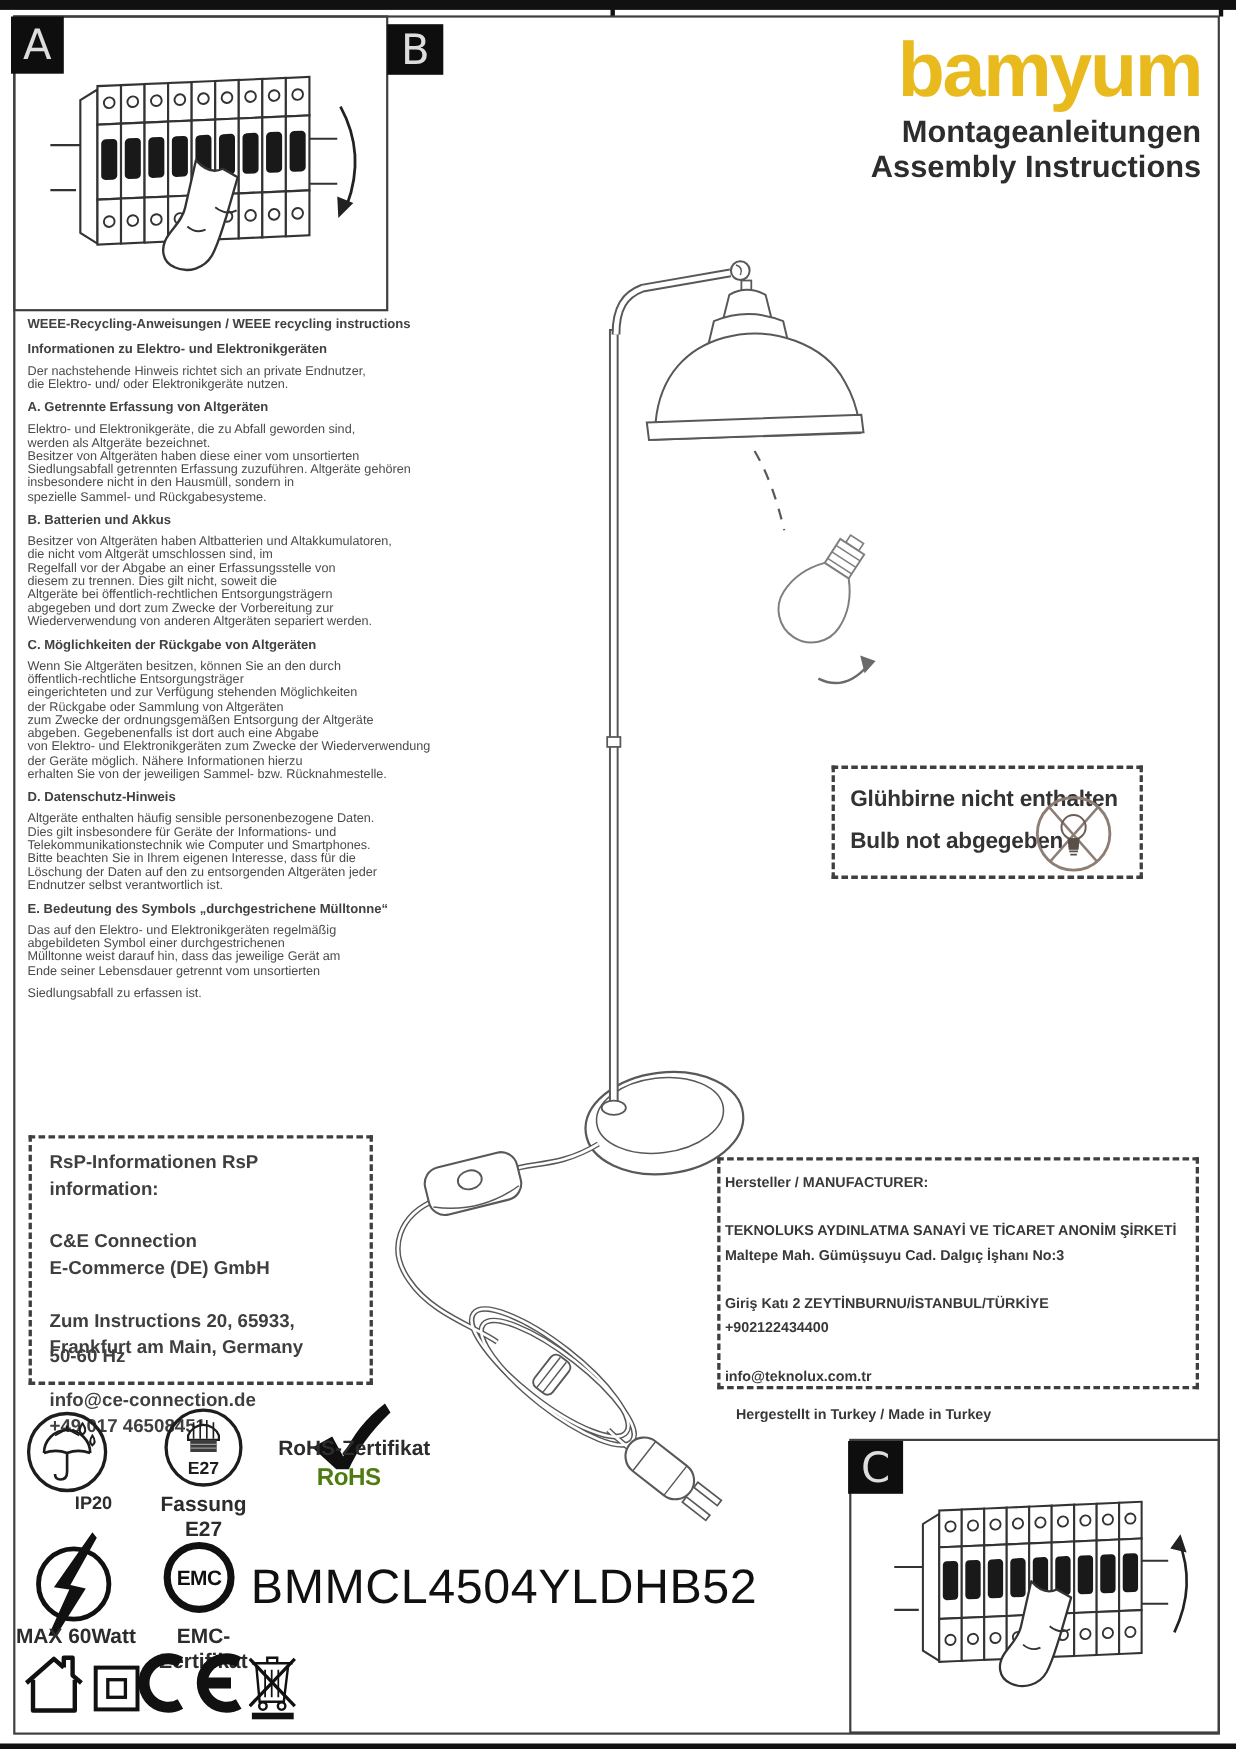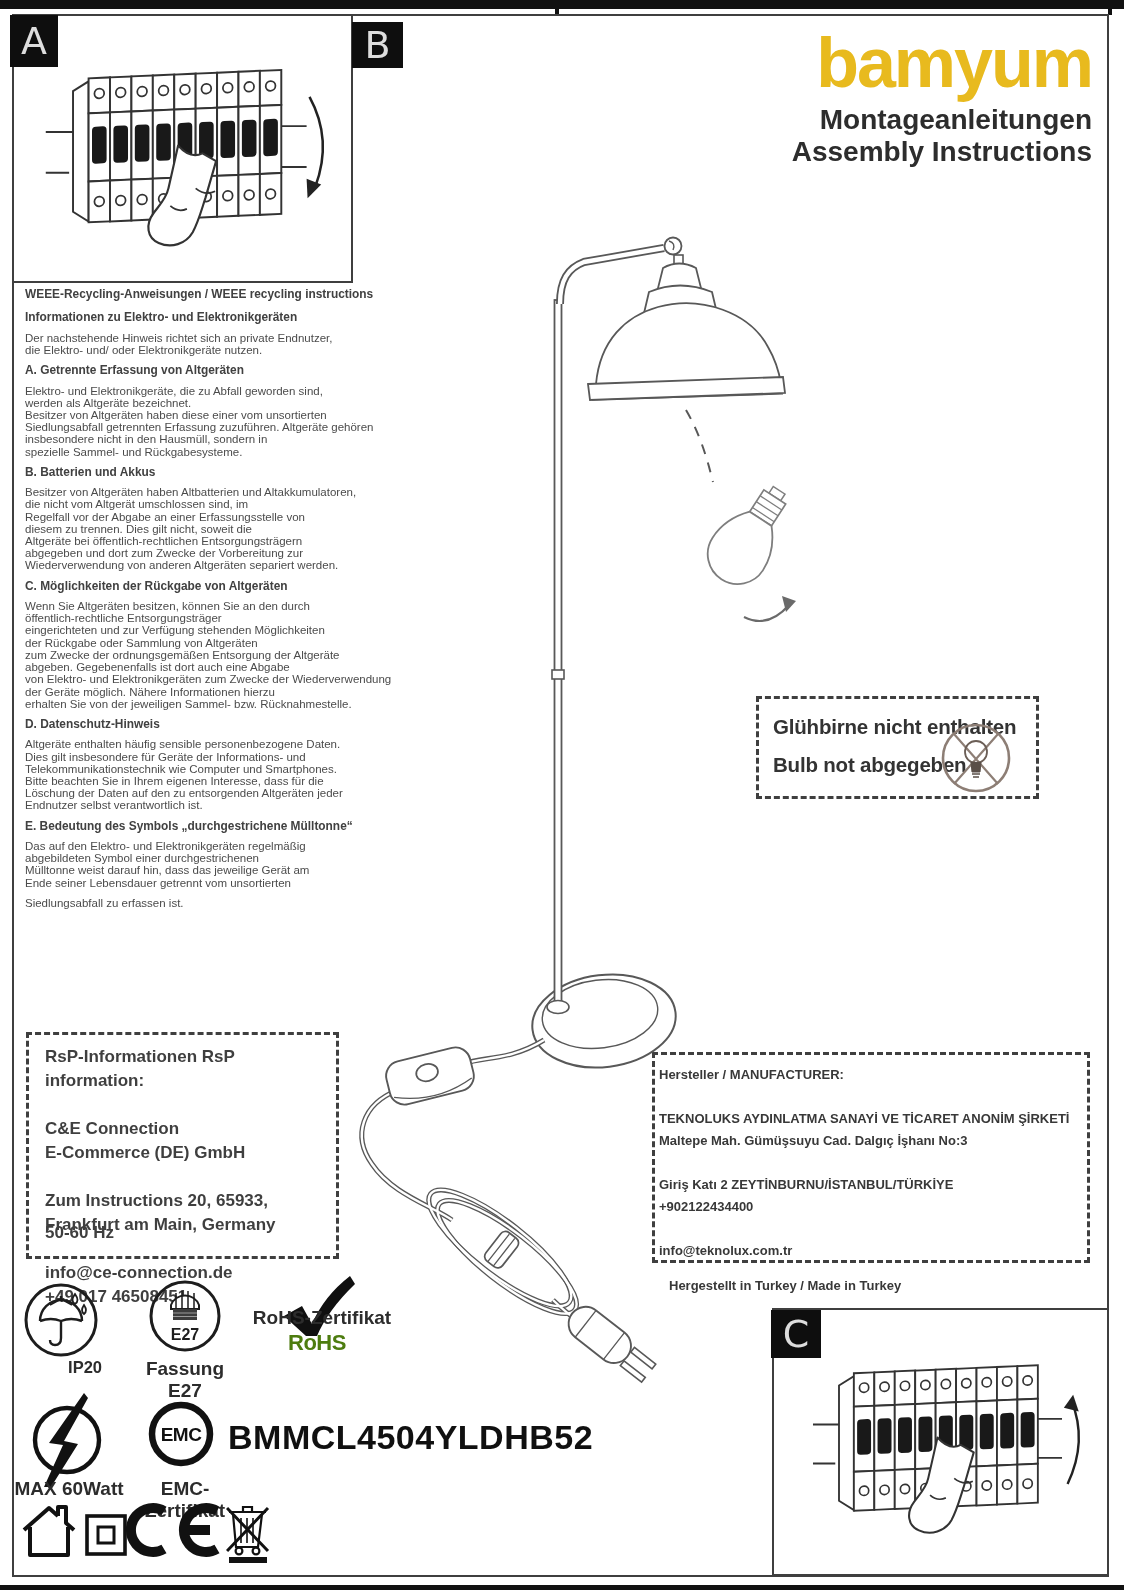--- a/index.html
+++ b/index.html
@@ -17,21 +17,21 @@
   
   .weee{width:424px;color:#4b4b4b;}
   .weee h3{font-size:11.9px;line-height:12.4px;margin:0 0 8px 0;color:#414141;white-space:pre-line;}
   .weee p{font-size:11.5px;line-height:12.2px;margin:0 0 8px 0;white-space:pre-line;font-weight:500;}
   
   .bulbtxt{font-size:20.5px;font-weight:600;color:#333;line-height:40px;letter-spacing:-0.2px;}
   .rsp{font-size:17px;font-weight:700;color:#3f3f3f;line-height:24px;white-space:pre-line;}
   .mfr{font-size:13px;font-weight:bold;color:#383838;line-height:22px;white-space:pre-line;}
   .lbl{font-size:19px;font-weight:bold;color:#2c2c2c;text-align:center;}
   .rohsword{font-size:22px;font-weight:900;color:#4d7c0f;letter-spacing:-0.5px;}
-  .code{font-size:34px;font-weight:bold;color:#101010;letter-spacing:0.5px;}
+  .code{font-size:44px;font-weight:normal;color:#101010;letter-spacing:0.5px;}
   svg{display:block;}
 </style>
 </head>
 <body>
 
 <div id="page">
 
   <div class="abs bar" style="left:0;top:0;width:1124px;height:9px;"></div>
   <div class="abs bar" style="left:555px;top:0;width:4px;height:15px;"></div>
   <div class="abs bar" style="left:1108px;top:0;width:4px;height:15px;"></div>

